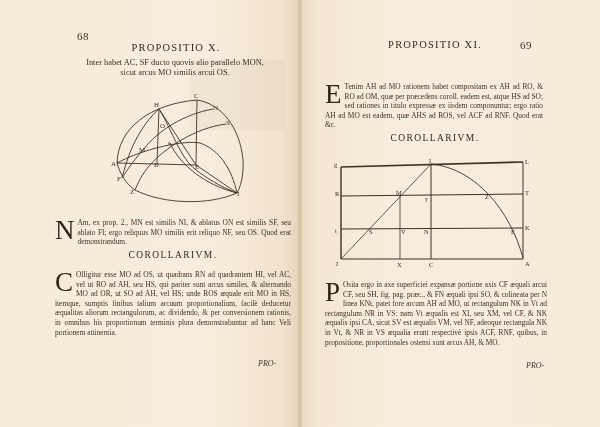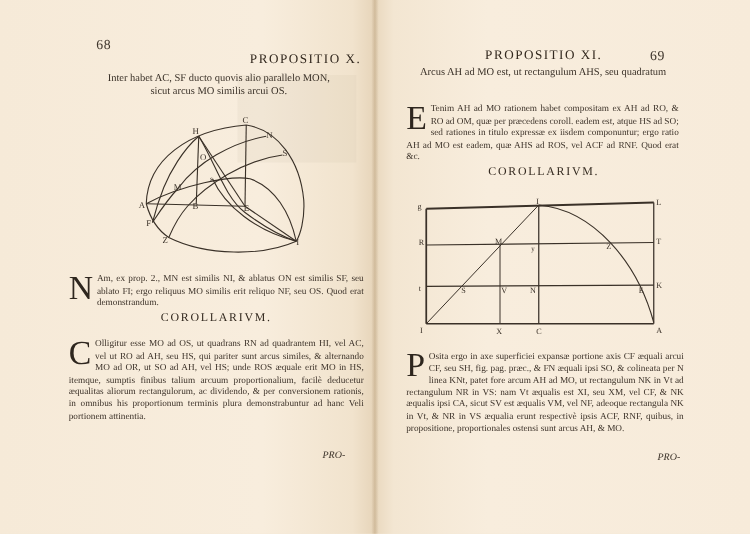--- a/index.html
+++ b/index.html
@@ -52,21 +52,21 @@
 </head>
 <body>
 
 <div class="spread">
 
   <div class="page page-left">
     <div class="bleed" style="left:190px;top:60px;width:95px;height:70px;"></div>
 
     <div class="abs folio" style="left:77px;top:30px;">68</div>
 
-    <div class="abs heading" style="left:89px;top:42px;width:200px;text-align:right;">PROPOSITIO X.</div>
+    <div class="abs heading" style="left:76px;top:42px;width:200px;">PROPOSITIO X.</div>
 
     <div class="abs enunc" style="left:60px;top:58px;width:230px;">
       <div>Inter habet AC, SF ducto quovis alio parallelo MON,</div>
       <div>sicut arcus MO similis arcui OS.</div>
     </div>
 
     <svg class="abs" style="left:100px;top:92px;" width="160" height="118" viewBox="100 92 160 118">
       <g fill="none" stroke="#3a3128" stroke-width="0.9">
 
         <path d="M117,163 C118,128 150,104 197,100 C222,104 240,128 243,160 C244,176 240,188 237,193 C210,205 165,205 135,190 C126,184 120,174 117,163"></path>
@@ -118,21 +118,20 @@
 
     <div class="abs catch" style="left:258px;top:359px;">PRO-</div>
   </div>
 
   <div class="page page-right">
     <div class="abs folio" style="left:220px;top:27px;margin-top:12px;">69</div>
 
     <div class="abs heading" style="left:60px;top:39px;width:150px;">PROPOSITIO XI.</div>
 
     <div class="abs enunc" style="left:22px;top:53px;width:225px;">
-      <div>Arcus AH ad MO est, ut rectangulum AHS, seu quadratum</div>
     </div>
 
     <div class="abs para" style="left:25px;top:82px;width:218px;">
       <span class="dropcap">E</span><span>Tenim AH ad MO rationem habet compositam ex AH ad RO, &amp; RO ad OM, quæ per præcedens coroll. eadem est, atque HS ad SO; sed rationes in titulo expressæ ex iisdem componuntur; ergo ratio AH ad MO est eadem, quæ AHS ad ROS, vel ACF ad RNF. Quod erat &amp;c.</span>
     </div>
 
     <div class="abs heading" style="left:60px;top:133px;width:150px;font-size:9.5px;letter-spacing:1.4px;">COROLLARIVM.</div>
 
     <svg class="abs" style="left:30px;top:152px;" width="240" height="118" viewBox="30 152 240 118">
       <g fill="none" stroke="#3a3128">

